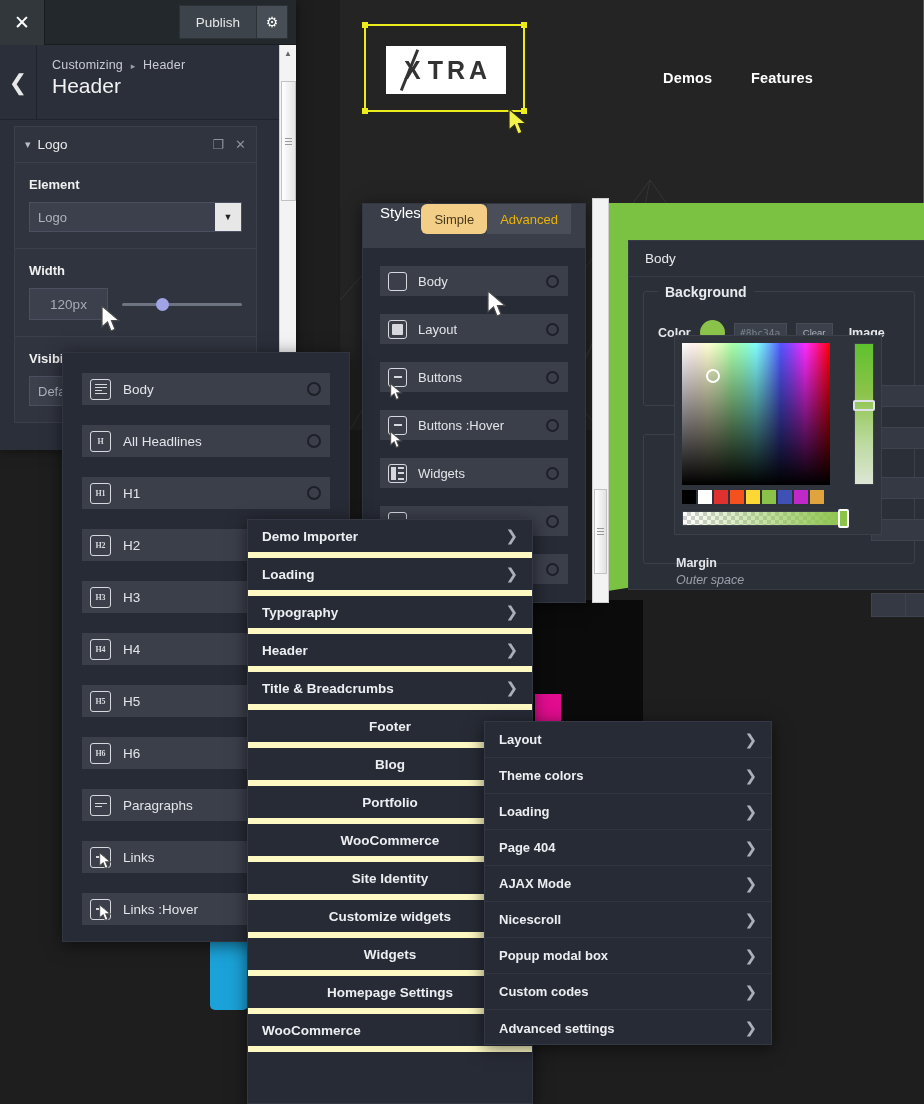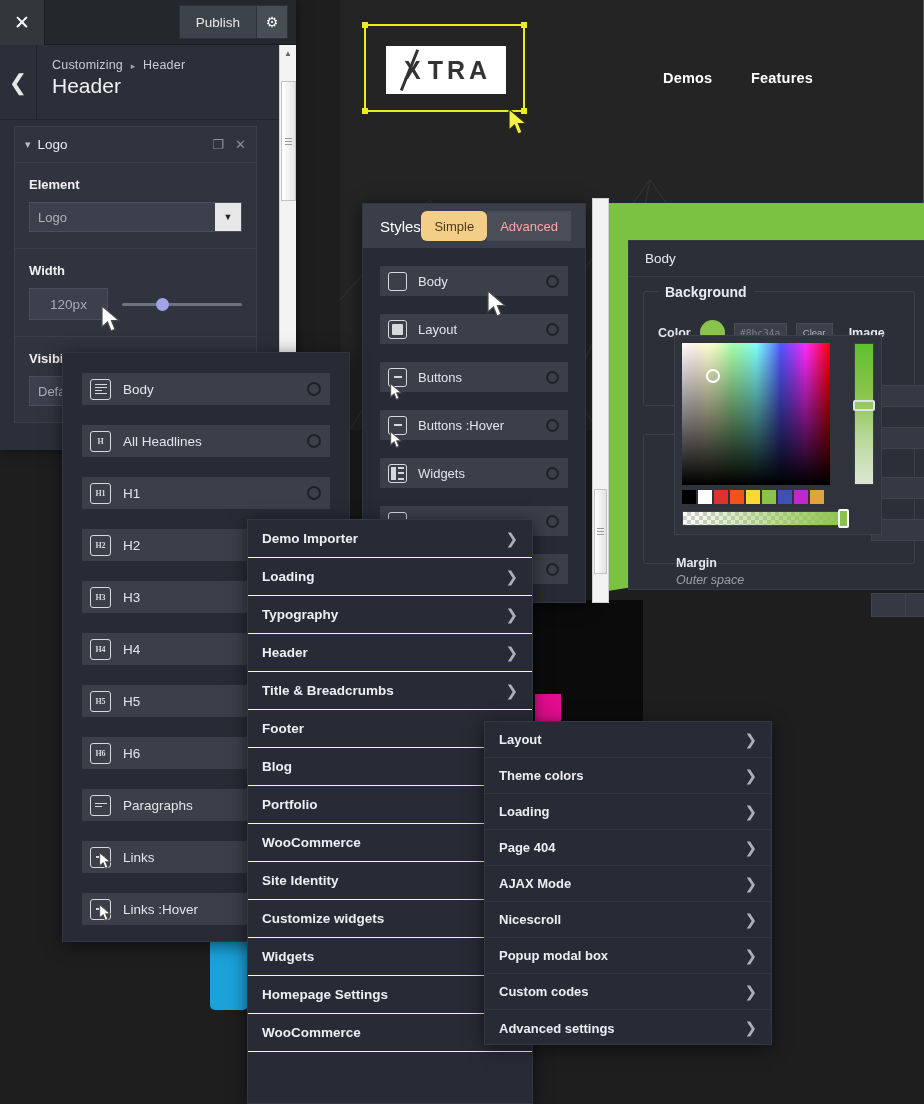--- a/index.html
+++ b/index.html
@@ -146,26 +146,26 @@
   .ticon.minus::after { content:""; width:9px;height:1.8px;background:#d6d8dd; }
   .typo-label { color:#e2e4e8; font-size:13.5px; }
   .typo-radio {
     position:absolute; right:9px; width:14px;height:14px;border-radius:50%;
     border:2.4px solid #1d2027;
   }
 
   
   #styles-panel { left:362px; top:203px; width:224px; height:400px; border:1px solid #333742; }
   .styles-head {
-    height:44px; background:#3a3e48; display:flex; align-items:center; padding:0 0 0 17px;
+    height:44px; background:#3a3e48; display:flex; padding:0 0 0 17px;
   }
   .styles-head .tabs { margin-left:auto; display:flex; height:30px; margin-right:14px;}
   .tab { padding:0 13px; display:flex;align-items:center; font-size:13px; }
   .tab.active { background:#f3ce87; color:#4a3a1c; font-weight:500;border-radius:6px;}
-  .tab.inactive { background:#4a4e58; color:#fca5a5; }
+  .tab.inactive { background:#4a4e58; color:#eab308; }
   .style-item {
     position:relative; margin:0 17px; height:30px; background:#3b3f4a;
     display:flex; align-items:center; padding-left:8px; gap:11px;
   }
   .style-gap { height:18px; }
   .sicon { width:19px;height:19px; border:1.6px solid #d6d8dd; border-radius:3px;
     display:flex;align-items:center;justify-content:center; flex:0 0 auto; }
   .sicon.filled::after{content:"";width:11px;height:11px;background:#d6d8dd;border-radius:1px;}
   .sicon.minus::after{content:"";width:8px;height:1.8px;background:#d6d8dd;}
   .sicon .wg { display:flex; width:13px; height:13px; gap:1.5px;}
@@ -257,22 +257,23 @@
 
   .margin-lbl { position:absolute; left:76px; top:544px; color:#e4e6ea; font-size:12.5px; font-weight:bold;}
   .outer-lbl { position:absolute; left:76px; top:570px; color:#9ba0aa; font-size:12.5px; font-style:italic;}
   .be-inputs { position:absolute; }
   .be-inputs div { position:absolute; background:#343944; border:1px solid #3e434d; }
 
   
   #cust-menu { left:247px; top:519px; width:286px; height:585px; border:1px solid #343845;}
   .menu-item {
     height:38px; display:flex; align-items:center; padding:0 14px;
-    border-bottom:1px solid #fef9c3; color:#eceef1; font-size:13.5px; font-weight:bold;
+    border-bottom:6px solid #fef9c3; color:#eceef1; font-size:13.5px; font-weight:bold;
     position:relative;
+    justify-content:center;
   }
   .menu-item .chev { margin-left:auto; color:#aab0ba; font-size:15px; font-weight:normal; }
 
   
   #sub-menu { left:484px; top:721px; width:288px; height:324px; border:1px solid #343845;}
   .sub-item {
     height:36px; display:flex; align-items:center; padding:0 14px;
     border-bottom:1px solid #31353f; color:#eceef1; font-size:13px; font-weight:bold;
     position:relative;
   }

